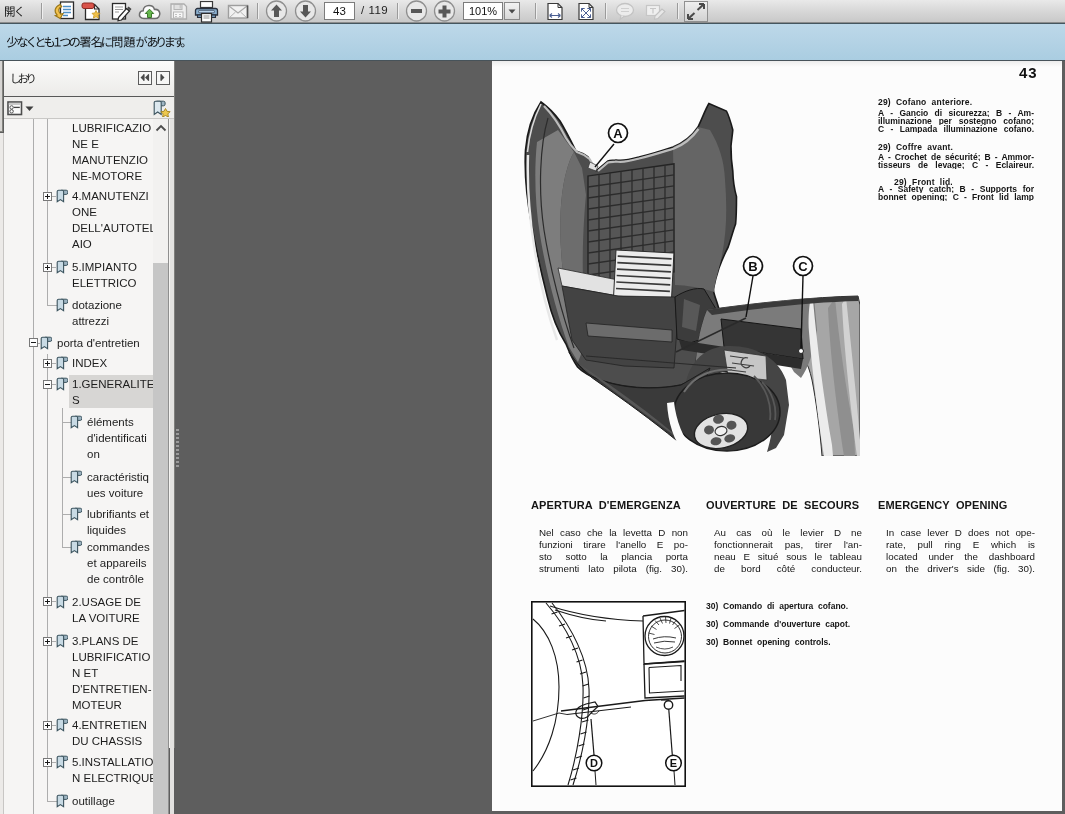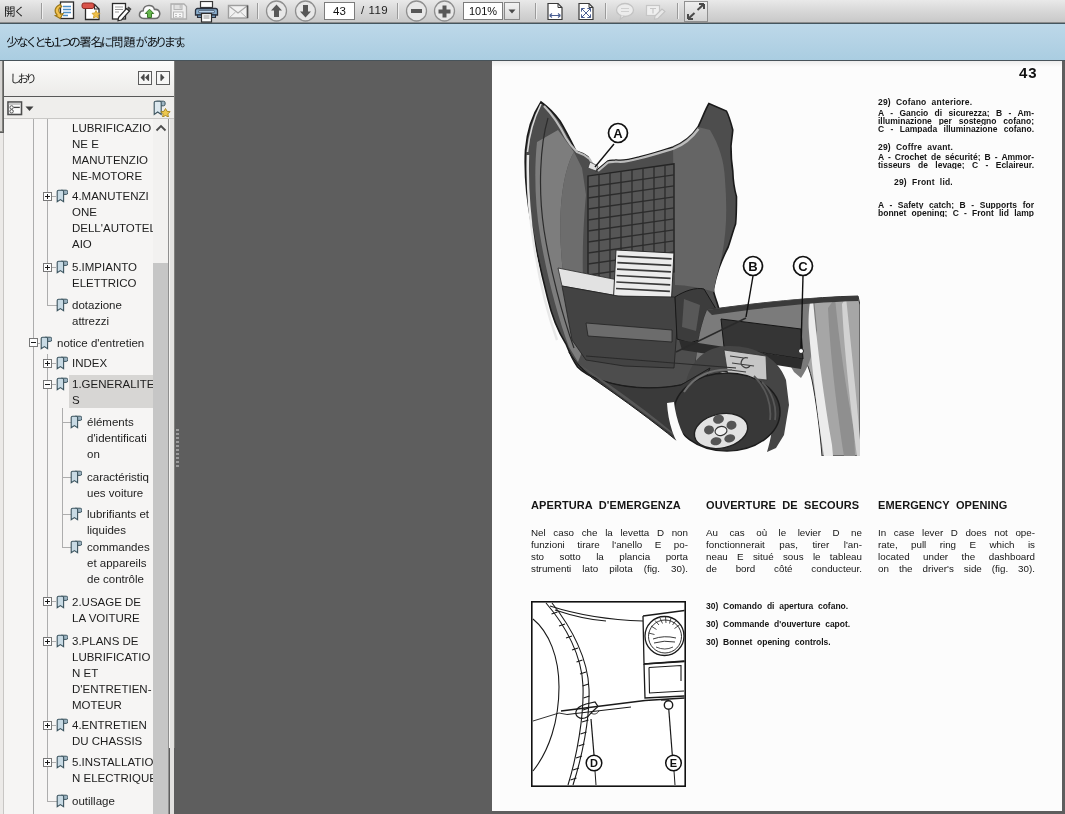--- a/index.html
+++ b/index.html
@@ -51,21 +51,21 @@
 #pgnum { position:absolute; left:527px; top:3px; font-size:15px; font-weight:bold; letter-spacing:1px; color:#111; }
 
 
 .scan { color:#151515; }
 .rcol { position:absolute; width:158px; }
 .rhead { font-weight:bold; font-size:8.5px; letter-spacing:0.2px; white-space:pre; }
 .rbody { font-size:8.5px; line-height:8.1px;font-weight:bold; }
 .rbody div { text-align:justify; text-align-last:justify; height:8.1px; overflow:hidden; word-spacing:1px; }
 .chead { position:absolute; font-weight:bold; font-size:11px; white-space:pre; letter-spacing:0.1px; }
 .cbody { position:absolute; font-size:9.8px; line-height:12.2px; }
-.cbody div { text-align:justify; text-align-last:justify; height:12.2px; overflow:hidden; }
+.cbody div { text-align:justify; text-align-last:justify; height:12.2px; overflow:hidden;margin-left:8px; }
 .litem { position:absolute; font-weight:bold; font-size:8.5px; white-space:pre; }
 </style>
 </head>
 <body>
 
 <div class="abs" id="toolbar">
     <svg style="position:absolute;left:4px;top:4px" width="22" height="15" viewBox="0 -11.8 22 15">
       <path d="M2.9 -4.6H8.6V-3.9H2.9ZM2.7 -2.6H8.8V-1.9H2.7ZM6.5 -4.3H7.3V0.7H6.5ZM4.1 -4.3H4.9V-2.2Q4.9 -1.9 4.8 -1.6Q4.8 -1.2 4.6 -0.7Q4.4 -0.3 4.1 0.1Q3.8 0.5 3.3 0.9Q3.2 0.7 3.1 0.6Q2.9 0.4 2.7 0.3Q3.3 -0.0 3.6 -0.5Q3.9 -1.0 4.0 -1.4Q4.1 -1.9 4.1 -2.2ZM1.5 -7.6H4.7V-7.0H1.5ZM6.8 -7.6H10.0V-7.0H6.8ZM9.7 -9.2H10.5V-0.2Q10.5 0.2 10.4 0.4Q10.3 0.6 10.1 0.7Q9.8 0.9 9.4 0.9Q8.9 0.9 8.3 0.9Q8.3 0.8 8.2 0.6Q8.2 0.5 8.1 0.3Q8.1 0.1 8.0 0.0Q8.5 0.0 8.9 0.0Q9.3 0.0 9.4 0.0Q9.6 0.0 9.6 -0.0Q9.7 -0.1 9.7 -0.2ZM1.5 -9.2H5.2V-5.3H1.5V-6.0H4.4V-8.5H1.5ZM10.1 -9.2V-8.5H7.1V-5.9H10.1V-5.3H6.2V-9.2ZM1.0 -9.2H1.9V0.9H1.0Z M17.9 -8.5Q17.7 -8.3 17.5 -8.1Q17.2 -8.0 17.1 -7.8Q16.8 -7.6 16.4 -7.2Q15.9 -6.9 15.5 -6.5Q15.0 -6.1 14.5 -5.7Q14.1 -5.4 13.8 -5.1Q13.4 -4.8 13.3 -4.6Q13.2 -4.4 13.3 -4.2Q13.5 -4.0 13.8 -3.7Q14.1 -3.5 14.6 -3.1Q15.0 -2.8 15.4 -2.4Q15.9 -2.0 16.4 -1.6Q16.9 -1.2 17.3 -0.8Q17.8 -0.4 18.1 -0.0L17.3 0.7Q16.9 0.3 16.5 -0.1Q16.2 -0.4 15.8 -0.8Q15.3 -1.2 14.8 -1.7Q14.3 -2.1 13.8 -2.5Q13.3 -3.0 12.9 -3.3Q12.3 -3.8 12.2 -4.1Q12.0 -4.5 12.2 -4.8Q12.5 -5.1 13.0 -5.6Q13.3 -5.8 13.7 -6.2Q14.2 -6.6 14.7 -7.0Q15.2 -7.4 15.6 -7.8Q16.1 -8.2 16.4 -8.5Q16.5 -8.6 16.7 -8.9Q16.9 -9.1 17.0 -9.2Z" fill="#1c1c1c"></path>
     </svg>
 <div class="tsep" style="left:41px"></div>
@@ -250,21 +250,21 @@
       </svg>
 <div class="titem" style="left:68px;top:177.5px">dotazione<br>attrezzi</div>
 <div class="pmbox" style="left:24.5px;top:219.0px">
         <i></i>
       </div>
 <div class="tline" style="left:33.5px;top:224px;width:2px;height:1px"></div>
 <svg class="bmk" style="left:36px;top:216.5px" width="12" height="14" viewBox="0 0 12 14">
         <path d="M5.2 1.2 h5 a1.6 1.6 0 0 1 1.6 1.6 v1 a1.6 1.6 0 0 1 -1.6 1.6 h-5Z" fill="#9db4c2" stroke="#3c545f" stroke-width="1"></path>
         <path d="M1.2 12.8 V2.6 a1.4 1.4 0 0 1 1.4-1.4 h3.6 a1.4 1.4 0 0 1 1.4 1.4 V12.8 L4.4 10.6 Z" fill="#c8dae4" stroke="#3c545f" stroke-width="1.1"></path>
       </svg>
-<div class="titem" style="left:53px;top:215.5px">notice d'entretien</div>
+<div class="titem" style="left:53px;top:215.5px">porta d'entretien</div>
 <div class="pmbox plus" style="left:38.5px;top:239.5px">
         <i></i>
         <b></b>
       </div>
 <div class="tline" style="left:47.5px;top:244px;width:4px;height:1px"></div>
 <svg class="bmk" style="left:52px;top:237.0px" width="12" height="14" viewBox="0 0 12 14">
         <path d="M5.2 1.2 h5 a1.6 1.6 0 0 1 1.6 1.6 v1 a1.6 1.6 0 0 1 -1.6 1.6 h-5Z" fill="#9db4c2" stroke="#3c545f" stroke-width="1"></path>
         <path d="M1.2 12.8 V2.6 a1.4 1.4 0 0 1 1.4-1.4 h3.6 a1.4 1.4 0 0 1 1.4 1.4 V12.8 L4.4 10.6 Z" fill="#c8dae4" stroke="#3c545f" stroke-width="1.1"></path>
       </svg>
 <div class="titem" style="left:68px;top:236.0px">INDEX</div>
@@ -459,21 +459,21 @@
         <div>A - Gancio di sicurezza; B - Am-</div>
         <div>illuminazione per sostegno cofano;</div>
         <div>C - Lampada illuminazione cofano.</div>
       </div>
       <div class="rhead abs" style="left:0;top:80.5px">29)  Coffre  avant.</div>
       <div class="rbody abs" style="left:0;top:91.5px;width:156px">
         <div>A - Crochet de sécurité; B - Ammor-</div>
         <div>tisseurs de levage; C - Eclaireur.</div>
       </div>
       <div class="rhead abs" style="left:16px;top:116.2px">29)  Front  lid.</div>
-      <div class="rbody abs" style="left:0;top:140px;width:156px">
+      <div class="rbody abs" style="left:0;top:124px;width:156px">
         <div>A - Safety catch; B - Supports for</div>
         <div>bonnet opening; C - Front lid lamp</div>
       </div>
     </div>
 
     <div class="scan chead" style="left:39px;top:437.5px">APERTURA  D'EMERGENZA</div>
     <div class="scan chead" style="left:214px;top:437.5px">OUVERTURE  DE  SECOURS</div>
     <div class="scan chead" style="left:386px;top:437.5px">EMERGENCY  OPENING</div>
 
     <div class="scan cbody" style="left:39px;top:465.5px;width:157px">

